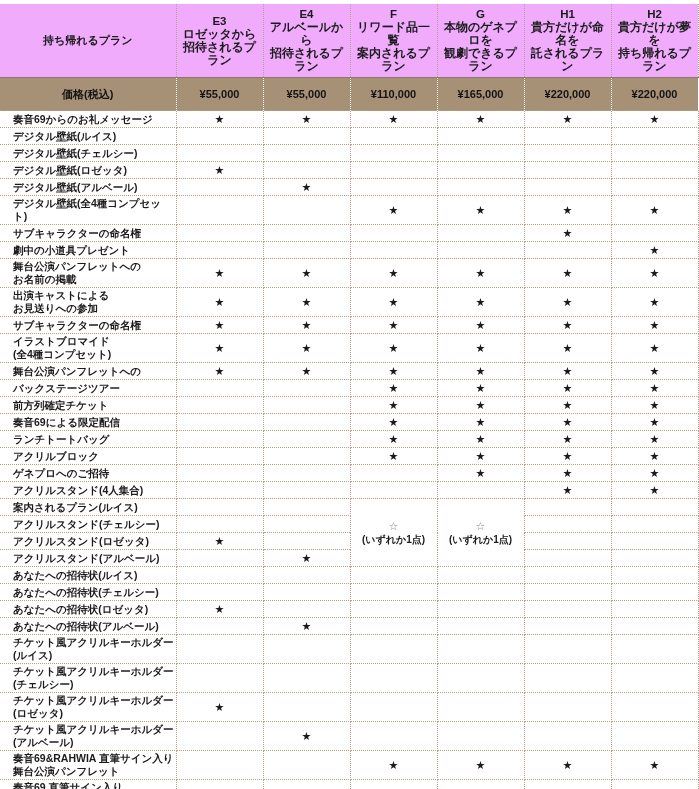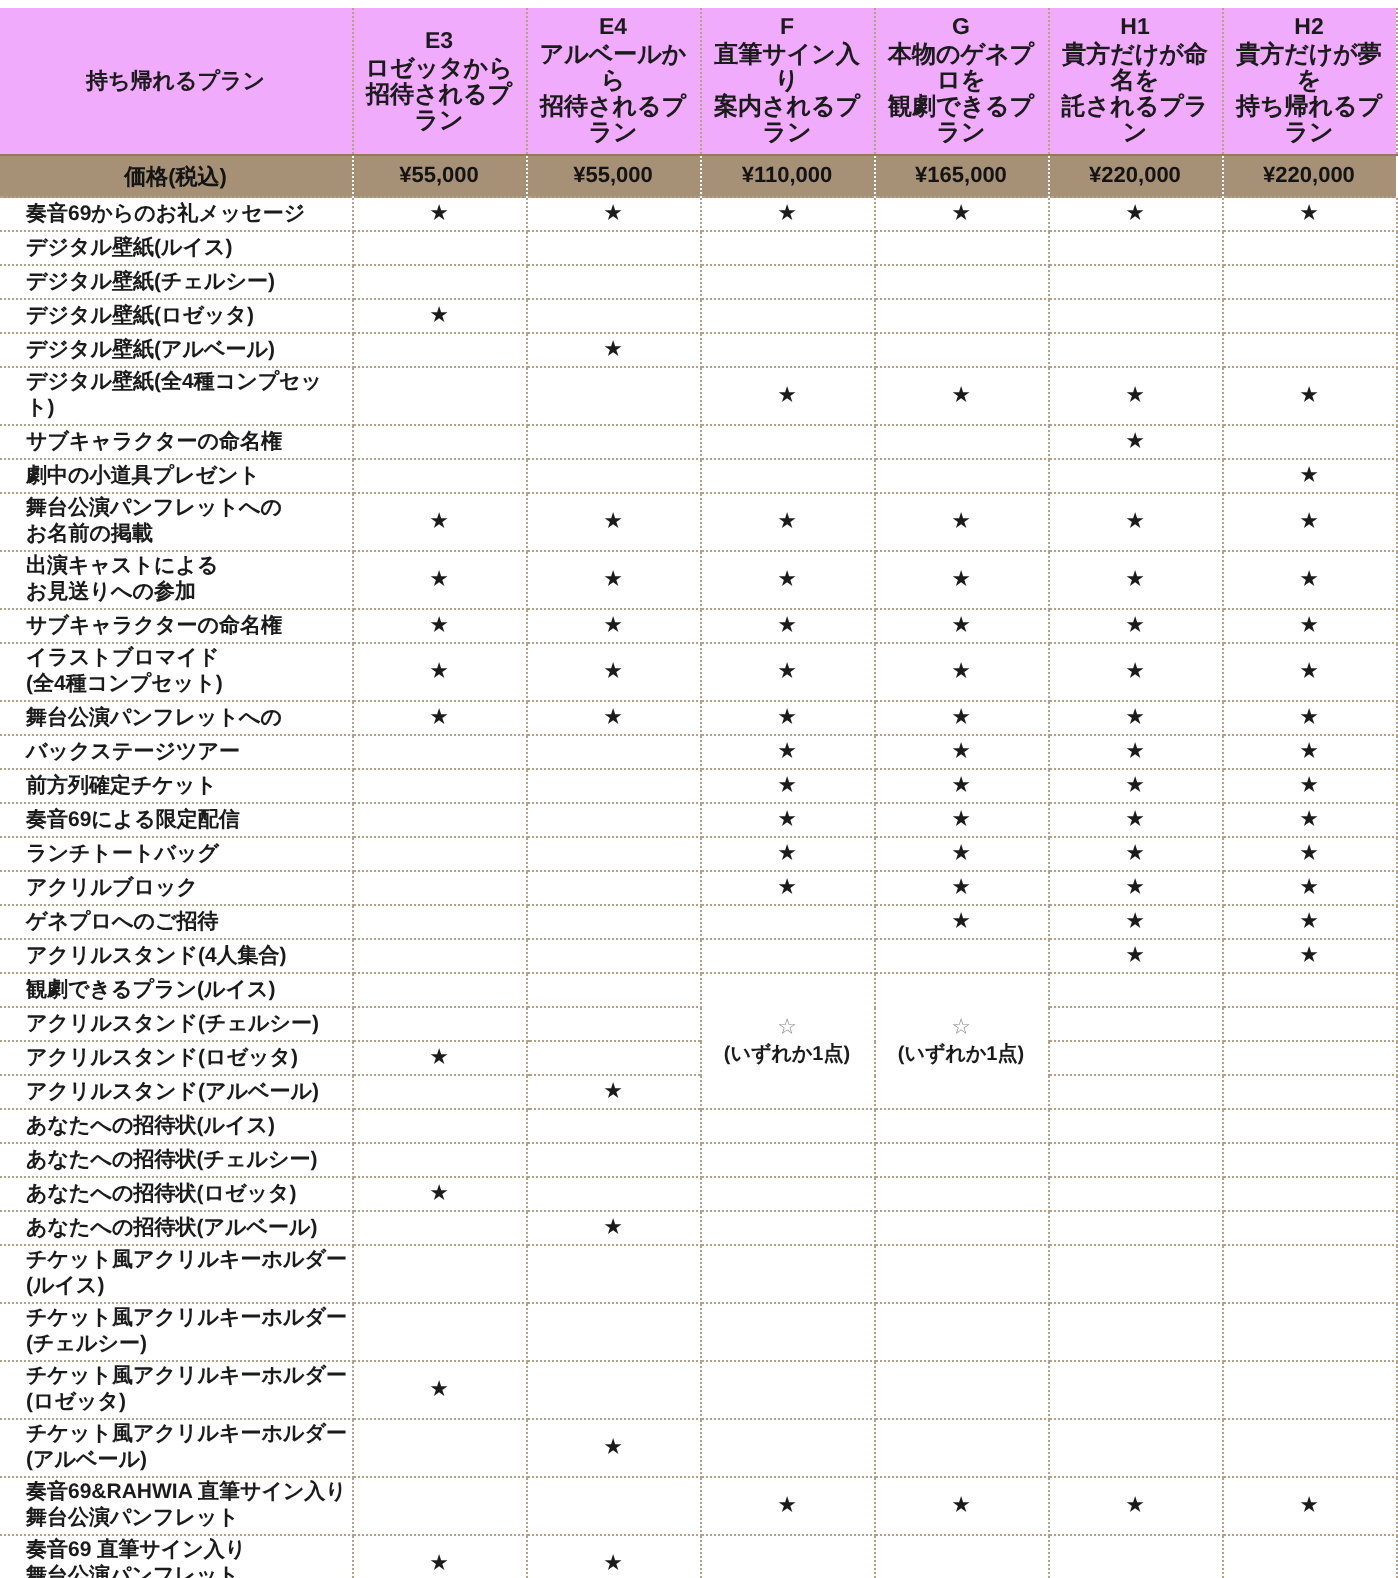--- a/index.html
+++ b/index.html
@@ -61,21 +61,21 @@
   
   tr.price-row td {
     background: #a69076;
     border-top: 1px solid #8d7a61;
     border-bottom: none;
     border-left: 1px dotted #ffffff;
     border-right: 1px dotted #ffffff;
     font-weight: bold;
     font-size: 11px;
     text-align: center;
-    height: 21px;
+    height: 33px;
     color: #141414;
   }
   tr.price-row td:first-child { border-left: none; }
 
   
   tr.single { height: 17px; margin-top: 32px; }
   tr.double { height: 28px; }
   td.label-cell {
     text-align: left;
     padding-left: 13px;
@@ -124,21 +124,21 @@
           <div class="col-name">ロゼッタから
 招待されるプラン</div>
         </th>
         <th>
           <div class="col-code">E4</div>
           <div class="col-name">アルベールから
 招待されるプラン</div>
         </th>
         <th>
           <div class="col-code">F</div>
-          <div class="col-name">直筆サイン入り
+          <div class="col-name">リワード品一覧
 案内されるプラン</div>
         </th>
         <th>
           <div class="col-code">G</div>
           <div class="col-name">本物のゲネプロを
 観劇できるプラン</div>
         </th>
         <th>
           <div class="col-code">H1</div>
           <div class="col-name">貴方だけが命名を
@@ -338,21 +338,21 @@
         <tr class="single">
           <td class="label-cell">アクリルスタンド(4人集合)</td>
           <td class="mark-cell"></td>
           <td class="mark-cell"></td>
           <td class="mark-cell"></td>
           <td class="mark-cell"></td>
           <td class="mark-cell">★</td>
           <td class="mark-cell">★</td>
         </tr>
         <tr class="single">
-          <td class="label-cell">観劇できるプラン(ルイス)</td>
+          <td class="label-cell">案内されるプラン(ルイス)</td>
           <td class="mark-cell"></td>
           <td class="mark-cell"></td>
           <td class="mark-cell merged-cell" rowspan="4">
             <div class="choice-star">☆</div>
             <div class="choice-note">(いずれか1点)</div>
           </td>
           <td class="mark-cell merged-cell" rowspan="4">
             <div class="choice-star">☆</div>
             <div class="choice-note">(いずれか1点)</div>
           </td>

